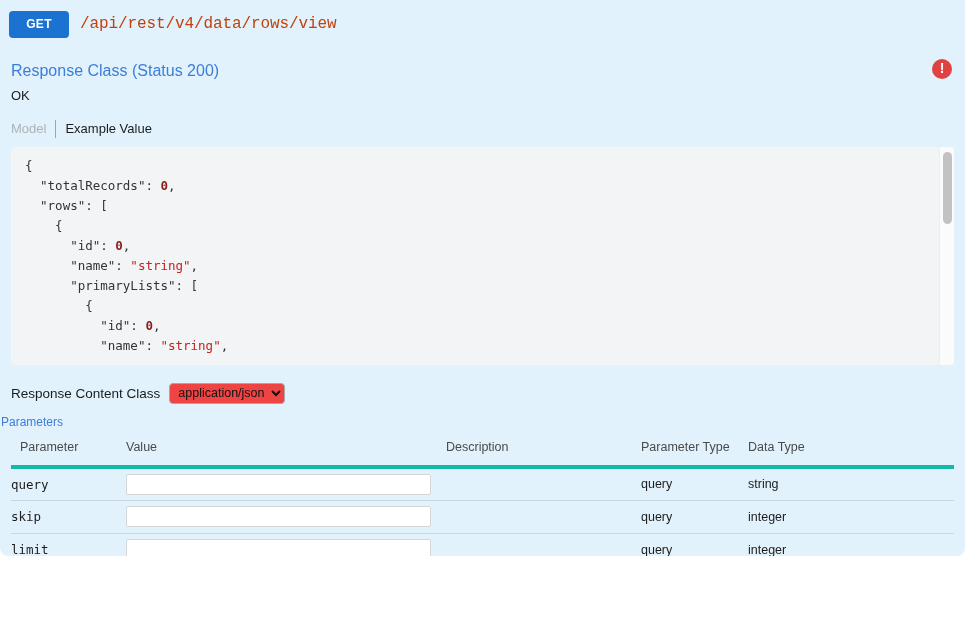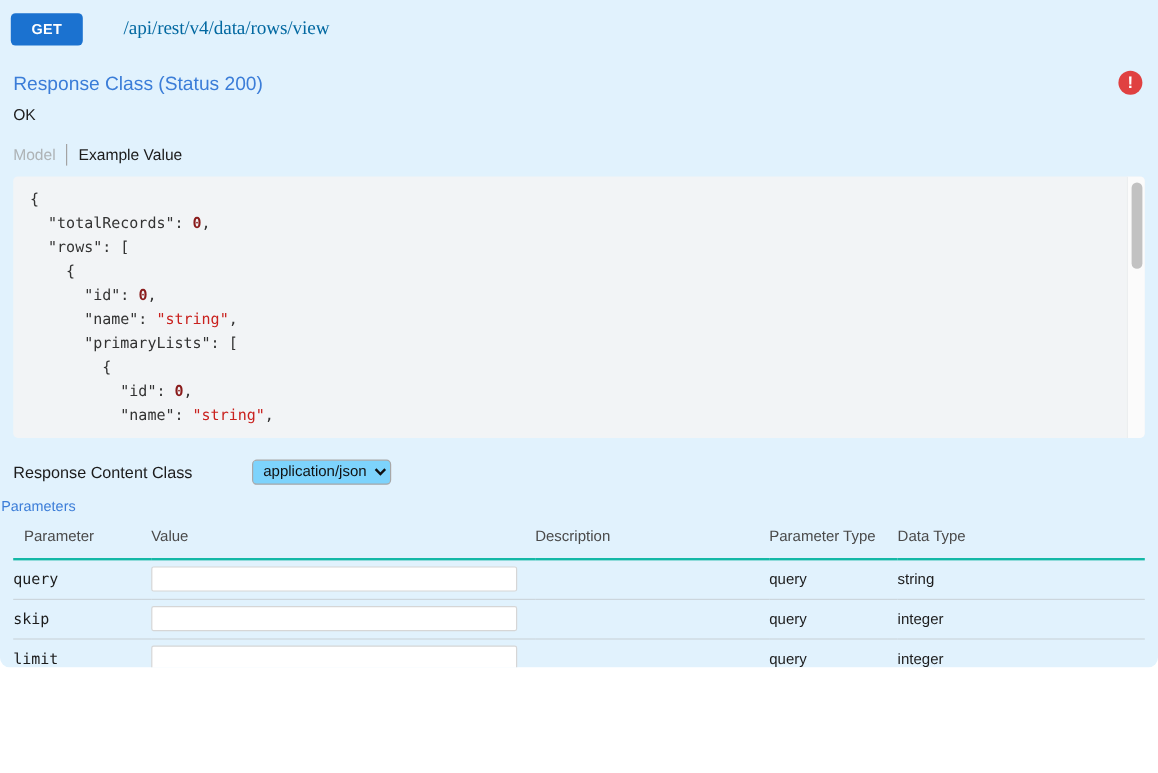--- a/index.html
+++ b/index.html
@@ -43,24 +43,24 @@
     font-family: "Liberation Sans", sans-serif;
     font-size: 12px;
     font-weight: bold;
     letter-spacing: 0.3px;
     line-height: 27px;
     text-align: center;
     padding: 0;
     cursor: pointer;
   }
   .op-path {
-    margin-left: 34px;
+    margin-left: 11px;
     font-size: 16px;
-    color: #0369a1;
-    font-family: Liberation Serif, serif;
+    color: #c2410c;
+    font-family: Liberation Mono, monospace;
     letter-spacing: -0.1px;
   }
 
   
   .warn-icon {
     position: absolute;
     right: 13px;
     top: 59px;
     width: 20px;
     height: 20px;
@@ -173,27 +173,26 @@
   }
   .ct-label {
     font-size: 13.5px;
     color: #1c1c1c;
     margin-right: 9px;
   }
   select.ct-select {
     font-family: "Liberation Sans", sans-serif;
     font-size: 12.5px;
     color: #111;
-    background: #7dd3fc;
+    background: #ef4444;
     border: 1px solid #a8a8a8;
     border-radius: 4px;
     padding: 1px 3px 2px 4px;
     height: 21px;
     cursor: pointer;
-    margin-left: 41px;
   }
 
   
   .params-title {
     position: absolute;
     left: 1px;
     top: 415px;
     font-size: 12px;
     color: #3b7dd8;
   }
@@ -205,21 +204,21 @@
     width: 943px;
     border-collapse: collapse;
     table-layout: fixed;
   }
   table.params th {
     text-align: left;
     font-weight: normal;
     font-size: 12.5px;
     color: #4a4a4a;
     padding: 0 0 11px 0;
-    border-bottom: 2px solid #14b8a6;
+    border-bottom: 4px solid #14b8a6;
     vertical-align: top;
   }
   table.params td {
     padding: 0;
     height: 33px;
     border-bottom: 1px solid #ccd6dd;
     vertical-align: middle;
   }
   table.params tr.last td {
     border-bottom: none;

